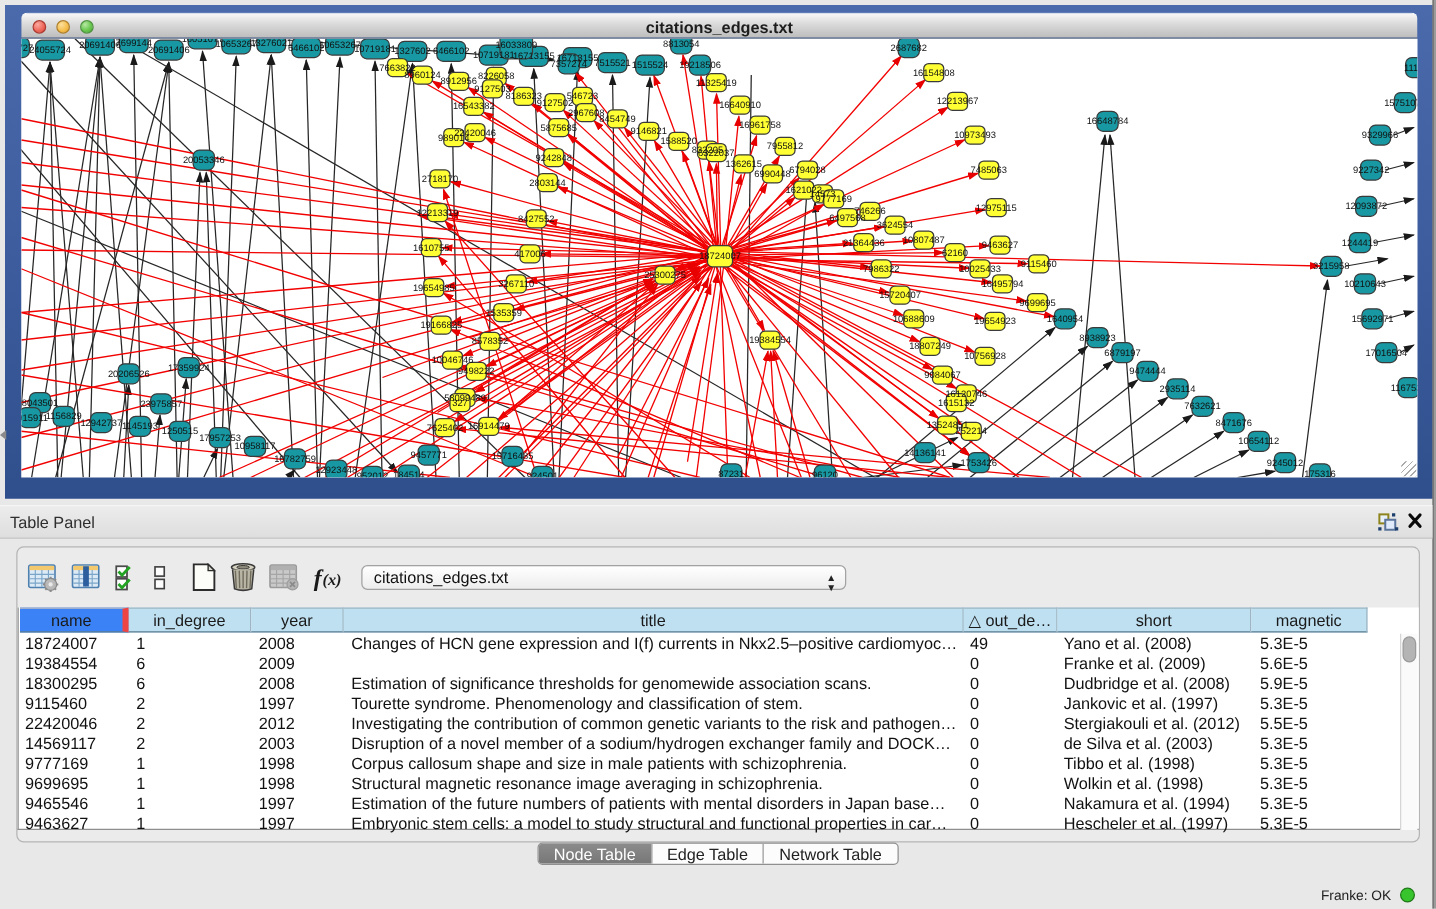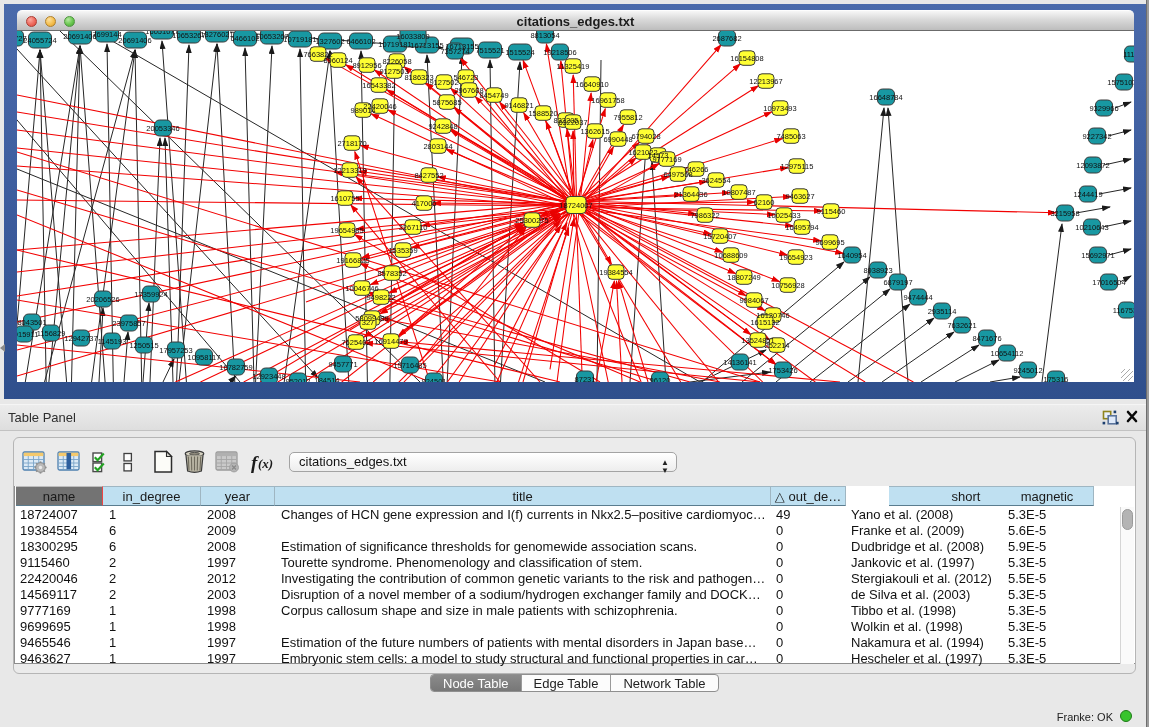--- a/index.html
+++ b/index.html
@@ -33,21 +33,21 @@
   border:1px solid #b5b5b5; border-radius:6px; }
 #toolbar { left:20px; top:446px; height:28px; }
 #combo { left:289px; top:452px; width:388px; height:20px; border:1px solid #a3a3a3; border-radius:5px;
   background:linear-gradient(#ffffff,#ededed); font-size:13px; color:#111; line-height:18px; padding-left:9px; }
 #combo .ud-a { position:absolute; right:7px; top:1px; font-size:8px; color:#222;} #combo .ud-b { position:absolute; right:7px; top:9px; font-size:8px; color:#222;}
 
 
 #tablewrap { left:14px; top:486px; width:1121px; height:178px; background:#fff; border-left:1px solid #8e8e8e; border-bottom:1px solid #8e8e8e;}
 .hd { position:absolute; top:0; height:20px; background:#bfe0f1; border-right:1px solid #9fb6c2; border-top:1px solid #9fb6c2; border-bottom:1px solid #5a7c8e;
   font-size:13px; color:#1a1a1a; text-align:center; line-height:20px; }
-.hd.gray { background:#737373; border-right:1px solid #ef4444; border-top:1px solid #bdbdbd; }
+.hd.gray { background:#3b82f6; border-right:5px solid #ef4444; border-top:1px solid #bdbdbd; }
 .row { position:absolute; height:16px; font-size:13px; color:#111; white-space:nowrap; }
 .c { position:absolute; top:0; height:16px; line-height:16.5px; overflow:hidden; }
 #vscroll { left:1120px; top:507px; width:14px; height:157px; background:#fafafa; border-left:1px solid #d5d5d5; }
 #vthumb { left:1121.5px; top:509px; width:11px; height:21px; background:#b4b4b4; border-radius:5.5px; border:0.5px solid #9a9a9a;}
 
 
 #tabs { left:430px; top:674px; height:18px; border:1px solid #8f8f8f; border-radius:4px; background:#fcfcfc; display:flex; overflow:hidden;}
 #tabs .seg { font-size:13px; color:#222; line-height:17px; padding:0 12px; border-right:1px solid #9a9a9a; }
 #tabs .seg.on { background:linear-gradient(#8b8b8b,#777); color:#fff; }
 #tabs .seg:last-child { border-right:none; }
@@ -652,21 +652,21 @@
 <text x="238" y="22" font-family="Liberation Serif,serif" font-size="13" font-style="italic" font-weight="bold" fill="#1a1a1a">(x)</text>
 </svg>
   </div>
 <div class="abs" id="combo">citations_edges.txt<span class="ud-a">▲</span><span class="ud-b">▼</span></div>
 <div class="abs" id="tablewrap">
     <div class="hd gray" style="left:1px;width:87px">name</div>
 <div class="hd" style="left:88px;width:98px">in_degree</div>
 <div class="hd" style="left:186px;width:74px">year</div>
 <div class="hd" style="left:260px;width:496px">title</div>
 <div class="hd" style="left:756px;width:75px">△ out_de…</div>
-<div class="hd" style="left:874px;width:155px">short</div>
+<div class="hd" style="left:831px;width:155px">short</div>
 <div class="hd" style="left:986px;width:93px">magnetic</div>
 <div class="row" style="top:21px;left:0;width:1100px">
 <span class="c" style="left:5px;width:83px">18724007</span>
 <span class="c" style="left:94px;width:92px">1</span>
 <span class="c" style="left:192px;width:68px">2008</span>
 <span class="c" style="left:266px;width:490px">Changes of HCN gene expression and I(f) currents in Nkx2.5–positive cardiomyoc…</span>
 <span class="c" style="left:761px;width:70px">49</span>
 <span class="c" style="left:836px;width:150px">Yano et al. (2008)</span>
 <span class="c" style="left:993px;width:86px">5.3E-5</span>
 </div>
@@ -720,20 +720,21 @@
 <span class="c" style="left:192px;width:68px">1998</span>
 <span class="c" style="left:266px;width:490px">Corpus callosum shape and size in male patients with schizophrenia.</span>
 <span class="c" style="left:761px;width:70px">0</span>
 <span class="c" style="left:836px;width:150px">Tibbo et al. (1998)</span>
 <span class="c" style="left:993px;width:86px">5.3E-5</span>
 </div>
 <div class="row" style="top:133px;left:0;width:1100px">
 <span class="c" style="left:5px;width:83px">9699695</span>
 <span class="c" style="left:94px;width:92px">1</span>
 <span class="c" style="left:192px;width:68px">1998</span>
+<span class="c" style="left:266px;width:490px">Structural magnetic resonance image averaging in schizophrenia.</span>
 <span class="c" style="left:761px;width:70px">0</span>
 <span class="c" style="left:836px;width:150px">Wolkin et al. (1998)</span>
 <span class="c" style="left:993px;width:86px">5.3E-5</span>
 </div>
 <div class="row" style="top:149px;left:0;width:1100px">
 <span class="c" style="left:5px;width:83px">9465546</span>
 <span class="c" style="left:94px;width:92px">1</span>
 <span class="c" style="left:192px;width:68px">1997</span>
 <span class="c" style="left:266px;width:490px">Estimation of the future numbers of patients with mental disorders in Japan base…</span>
 <span class="c" style="left:761px;width:70px">0</span>

